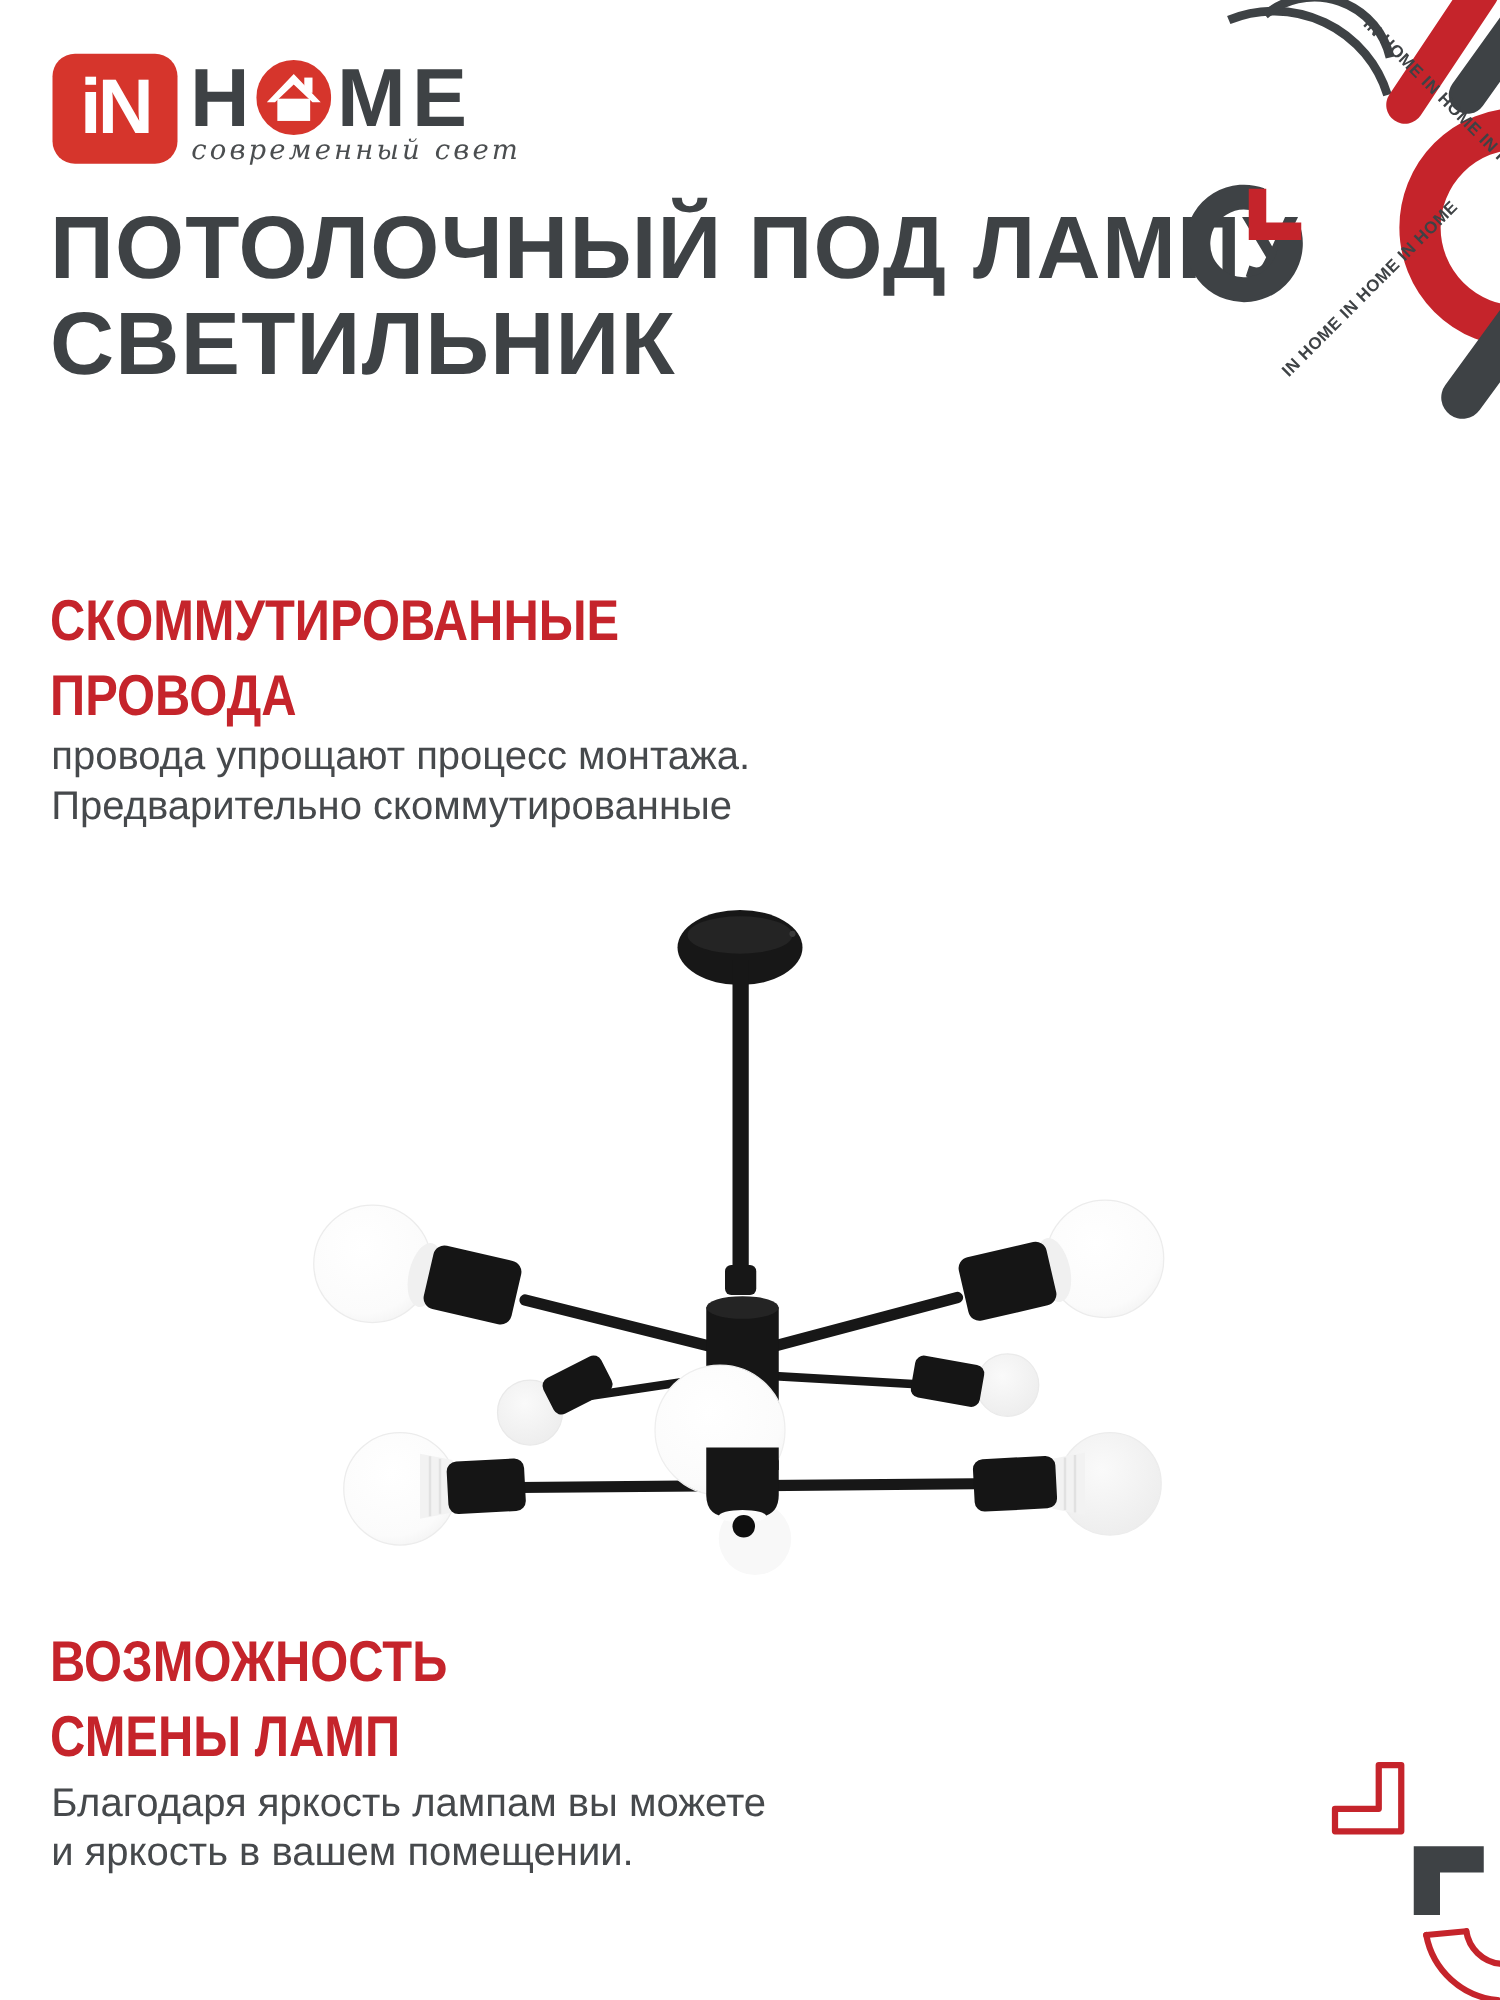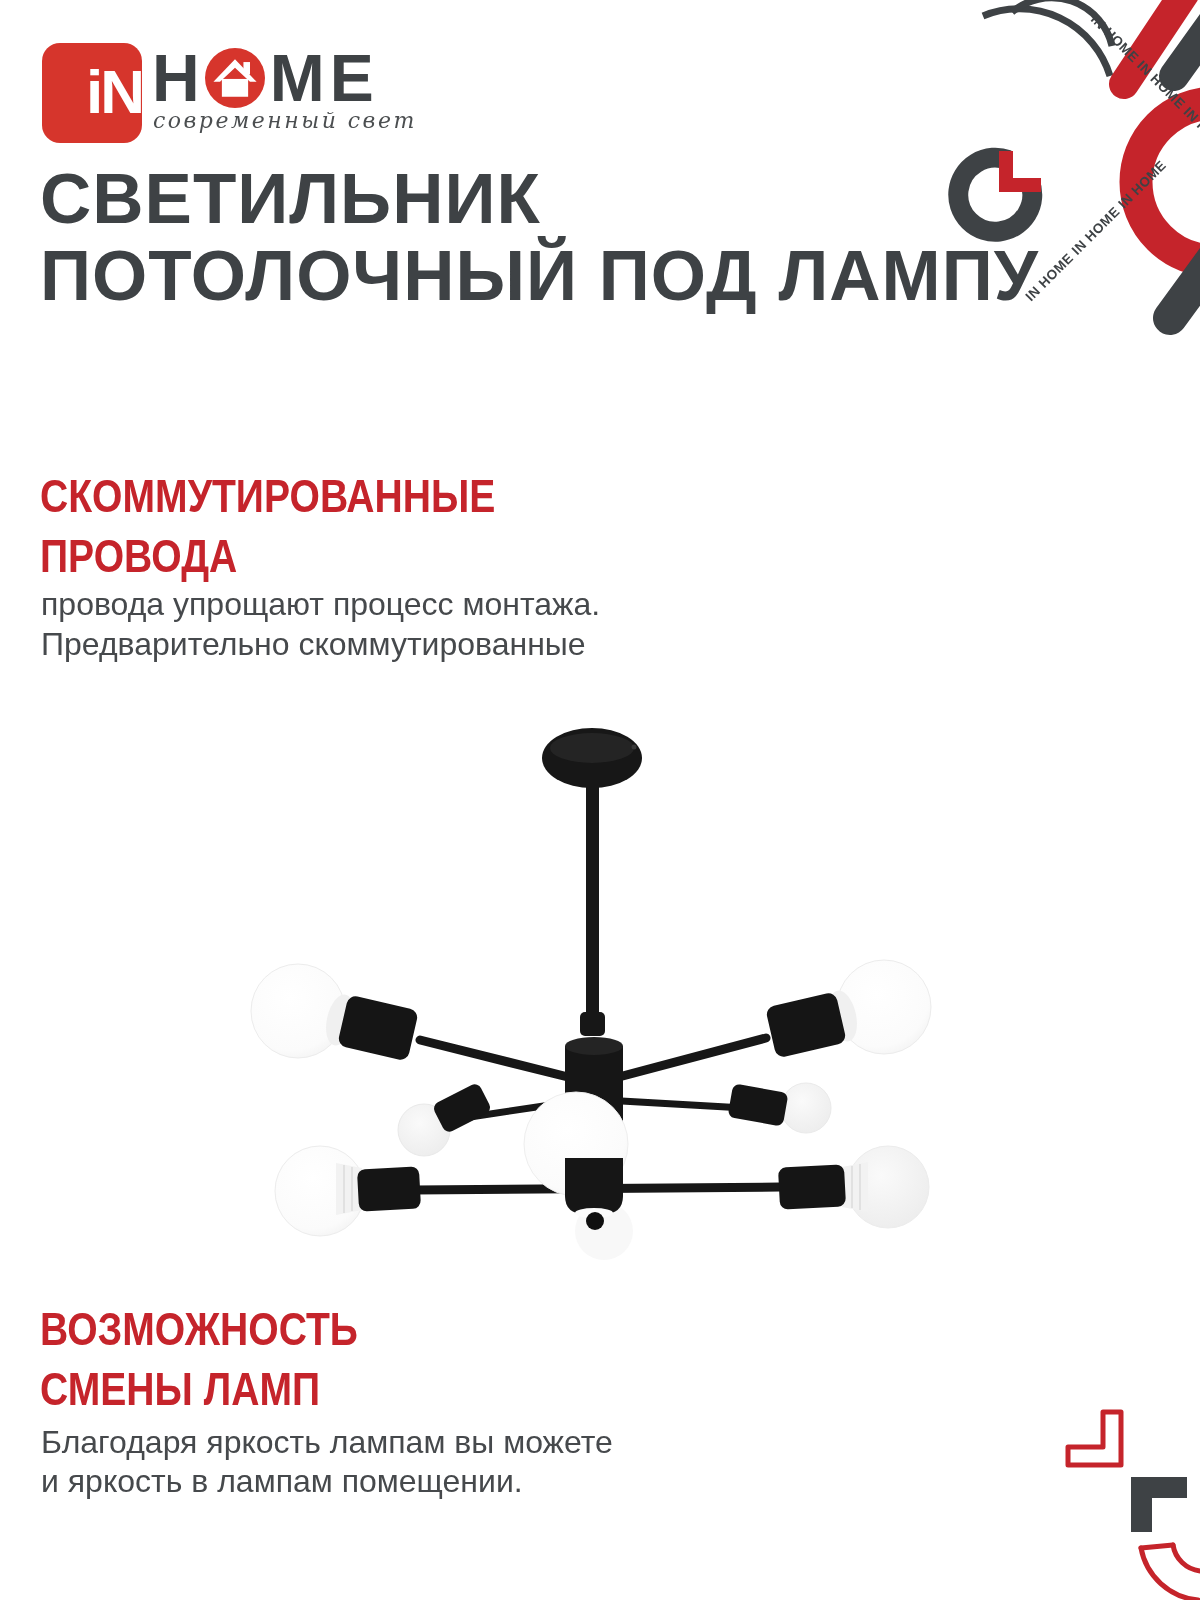--- a/index.html
+++ b/index.html
@@ -1,22 +1,22 @@
 <!DOCTYPE html>
 <html><head>
 <meta charset="utf-8">
 <style>
   html,body{margin:0;padding:0;background:#fff;}
   .canvas{position:relative;width:1200px;height:1600px;background:#ffffff;overflow:hidden;
           font-family:"Liberation Sans",sans-serif;color:#3E4245;}
   .abs{position:absolute;}
 
   
-  .logo-mark{left:42px;top:43px;width:100px;height:100px;border-radius:18px;background:#D6352C;
-             display:flex;align-items:center;justify-content:flex-end;}
+  .logo-mark{left:42px;top:43px;width:100px;height:88px;border-radius:18px;background:#D6352C;
+             display:flex;align-items:center;justify-content:center;}
   .logo-in{font-size:62px;font-weight:700;color:#fff;letter-spacing:-3px;transform:translateY(-2px);}
   .logo-word{left:152px;top:46px;display:flex;align-items:center;gap:5px;height:64px;}
   .logo-letter{font-size:66px;font-weight:700;color:#3E4245;line-height:64px;}
   .logo-o{width:60px;height:60px;}
   .logo-tagline{left:153px;top:108px;width:230px;font-family:"DejaVu Serif",serif;font-style:italic;
                 font-size:22px;letter-spacing:2.5px;color:#4b4e50;white-space:nowrap;}
 
   
   .title{left:40px;top:160px;font-size:71px;line-height:77px;font-weight:700;color:#3E4245;
          letter-spacing:1px;white-space:nowrap;}
@@ -54,40 +54,40 @@
         <polygon points="32,12 55,36 48,36 32,21 16,36 9,36"></polygon>
         <rect x="18" y="33" width="28" height="19"></rect>
       </g>
     </svg>
     <span class="logo-letter">M</span>
     <span class="logo-letter">E</span>
   </div>
   <div class="abs logo-tagline">современный свет</div>
 
   <h1 class="abs title" style="margin:0">
+    <div>ПОТОЛОЧНЫЙ ПОД ЛАМПУ</div>
     <div>СВЕТИЛЬНИК</div>
-    <div>ПОТОЛОЧНЫЙ ПОД ЛАМПУ</div>
   </h1>
 
   <h2 class="abs feature-heading h1pos" style="margin:0">
     <div>СКОММУТИРОВАННЫЕ</div>
     <div>ПРОВОДА</div>
   </h2>
   <div class="abs feature-body b1pos">
     <div>провода упрощают процесс монтажа.</div>
     <div>Предварительно скоммутированные</div>
   </div>
 
   <h2 class="abs feature-heading h2pos" style="margin:0">
     <div>ВОЗМОЖНОСТЬ</div>
     <div>СМЕНЫ ЛАМП</div>
   </h2>
   <div class="abs feature-body b2pos">
     <div>Благодаря яркость лампам вы можете</div>
-    <div>и яркость в лампам помещении.</div>
+    <div>и яркость в вашем помещении.</div>
   </div>
 
   <svg class="abs lamp-layer" viewBox="0 0 1200 1600">
     <defs>
       <radialGradient id="gb" cx="42%" cy="36%" r="78%">
         <stop offset="0%" stop-color="#ffffff"></stop>
         <stop offset="72%" stop-color="#fbfbfb"></stop>
         <stop offset="100%" stop-color="#eeeeee"></stop>
       </radialGradient>
       <radialGradient id="gd" cx="42%" cy="36%" r="78%">

